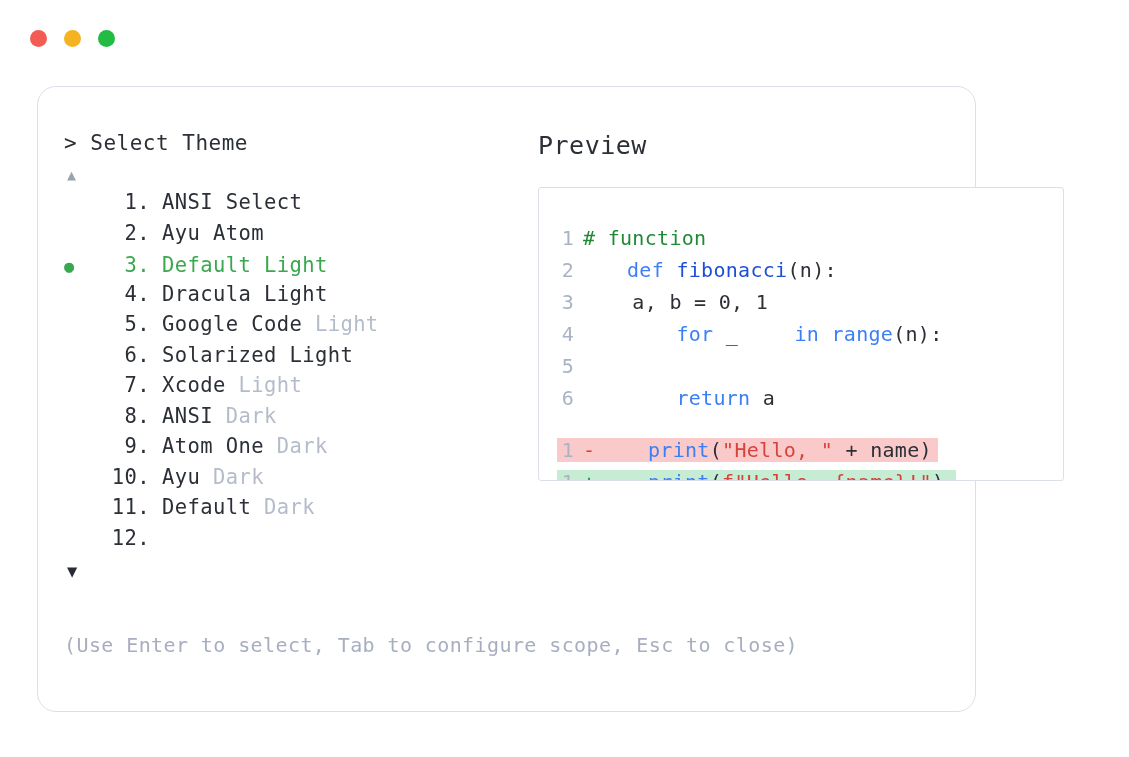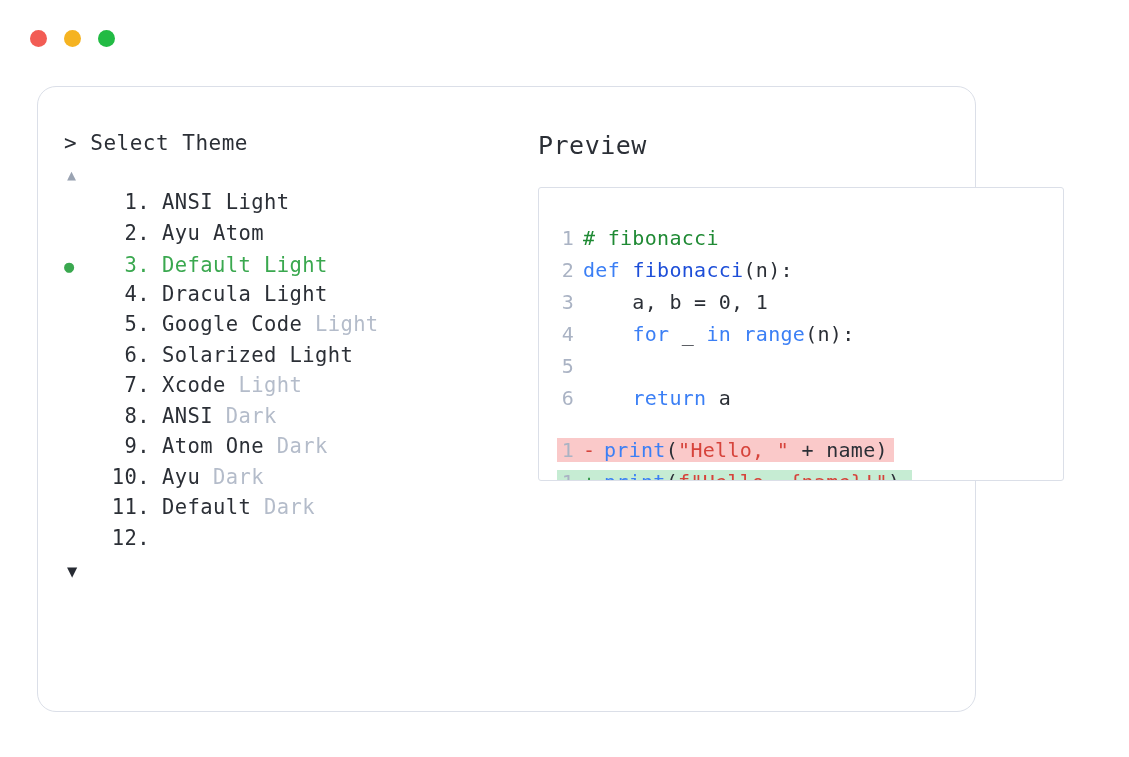--- a/index.html
+++ b/index.html
@@ -154,21 +154,21 @@
   }
   .ln {
     width: 17px;
     flex: 0 0 17px;
     text-align: right;
     color: #aab3c4;
     margin-right: 9px;
   }
   .code-text { color: #2b2f36; }
   .tok-comment { color: #1f8a34; }
-  .tok-kw      { color: #3b7ff5; }
+  .tok-kw      { color: #3b7ff5; margin-left: 44px; }
   .tok-fn      { color: #1d4ed8; }
   .tok-str     { color: #d6433b; }
   .tok-plain   { color: #2b2f36; }
 
   .diff-gap { height: 20px; }
   .code-line.diff {
     padding-left: 18px;
     margin-left: 0;
   }
   .diff-inner {
@@ -191,42 +191,43 @@
   <span class="dot green"></span>
 </div>
 
 <div class="card">
   <div class="card-inner">
 
     <div class="selector">
       <div class="prompt-line">&gt; Select Theme</div>
       <div class="scroll-arrow up">▲</div>
       <div class="theme-list" id="theme-list">
-          <div class="theme-row"><span class="bullet-col"></span><span class="num-col">1.</span><span class="name-col">ANSI Light</span></div>
+          <div class="theme-row"><span class="bullet-col"></span><span class="num-col">1.</span><span class="name-col">ANSI Select</span></div>
           <div class="theme-row"><span class="bullet-col"></span><span class="num-col">2.</span><span class="name-col">Ayu Atom</span></div>
           <div class="theme-row selected"><span class="bullet-col">●</span><span class="num-col">3.</span><span class="name-col">Default Light</span></div>
           <div class="theme-row"><span class="bullet-col"></span><span class="num-col">4.</span><span class="name-col">Dracula Light</span></div>
           <div class="theme-row"><span class="bullet-col"></span><span class="num-col">5.</span><span class="name-col">Google Code <span class="dim">Light</span></span></div>
           <div class="theme-row"><span class="bullet-col"></span><span class="num-col">6.</span><span class="name-col">Solarized Light</span></div>
           <div class="theme-row"><span class="bullet-col"></span><span class="num-col">7.</span><span class="name-col">Xcode <span class="dim">Light</span></span></div>
           <div class="theme-row"><span class="bullet-col"></span><span class="num-col">8.</span><span class="name-col">ANSI <span class="dim">Dark</span></span></div>
           <div class="theme-row"><span class="bullet-col"></span><span class="num-col">9.</span><span class="name-col">Atom One <span class="dim">Dark</span></span></div>
           <div class="theme-row"><span class="bullet-col"></span><span class="num-col">10.</span><span class="name-col">Ayu <span class="dim">Dark</span></span></div>
           <div class="theme-row"><span class="bullet-col"></span><span class="num-col">11.</span><span class="name-col">Default <span class="dim">Dark</span></span></div>
           <div class="theme-row"><span class="bullet-col"></span><span class="num-col">12.</span></div>
         </div>
       <div class="scroll-arrow down">▼</div>
     </div>
 
+    <div class="hint">(Use Enter to select, Tab to configure scope, Esc to close)</div>
 
     <div class="preview">
       <div class="preview-title">Preview</div>
       <div class="code-box">
         <div id="code-lines">
-            <div class="code-line"><span class="ln">1</span><span class="code-text"><span class="tok-comment"># fibonacci</span></span></div>
+            <div class="code-line"><span class="ln">1</span><span class="code-text"><span class="tok-comment"># function</span></span></div>
             <div class="code-line"><span class="ln">2</span><span class="code-text"><span class="tok-kw">def </span><span class="tok-fn">fibonacci</span><span class="tok-plain">(n):</span></span></div>
             <div class="code-line"><span class="ln">3</span><span class="code-text"><span class="tok-plain">    a, b = 0, 1</span></span></div>
             <div class="code-line"><span class="ln">4</span><span class="code-text"><span class="tok-plain">    </span><span class="tok-kw">for</span><span class="tok-plain"> _ </span><span class="tok-kw">in range</span><span class="tok-plain">(n):</span></span></div>
             <div class="code-line"><span class="ln">5</span></div>
             <div class="code-line"><span class="ln">6</span><span class="code-text"><span class="tok-plain">    </span><span class="tok-kw">return</span><span class="tok-plain"> a</span></span></div>
           </div>
         <div class="diff-gap"></div>
         <div id="diff-lines">
             <div class="code-line diff removed"><span class="diff-inner"><span class="ln">1</span><span class="sign minus">-</span><span class="code-text"><span class="tok-kw">print</span><span class="tok-plain">(</span><span class="tok-str">"Hello, "</span><span class="tok-plain"> + name)</span></span></span></div>
             <div class="code-line diff added"><span class="diff-inner"><span class="ln">1</span><span class="sign plus">+</span><span class="code-text"><span class="tok-kw">print</span><span class="tok-plain">(</span><span class="tok-str">f"Hello, {name}!"</span><span class="tok-plain">)</span></span></span></div>

